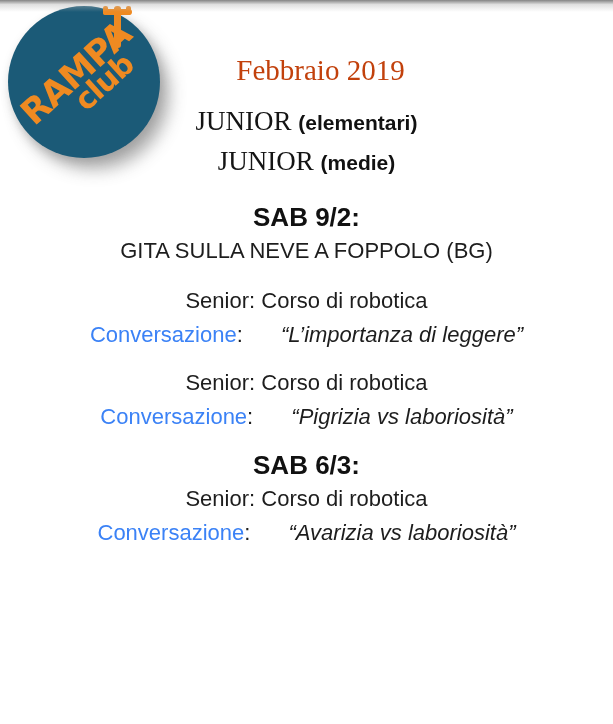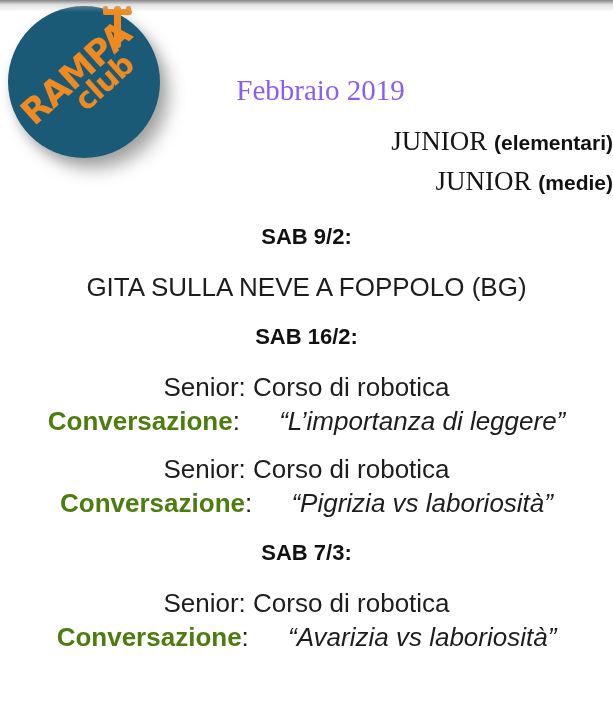--- a/index.html
+++ b/index.html
@@ -31,34 +31,34 @@
   }
   .handlebar{position:absolute;left:0;top:0;width:152px;height:46px;}
   .handlebar span{position:absolute;background:var(--logo-orange,#ef8a21);}
   .hb-pole{left:106px;top:0;width:7px;height:42px;border-radius:3px;}
   .hb-bar{left:95px;top:3px;width:29px;height:6px;border-radius:3px;}
   .hb-nub-l{left:95px;top:0;width:5px;height:9px;border-radius:2px;}
   .hb-nub-r{left:118px;top:0;width:5px;height:9px;border-radius:2px;}
   
   .content{position:relative;z-index:1;text-align:center;}
   .title{
-    margin:72px 0 0;font-family:"Liberation Serif",serif;font-weight:400;
-    font-size:29px;line-height:36px;color:#8b5cf6;padding-left:28px;
+    margin:52px 0 0;font-family:"Liberation Serif",serif;font-weight:400;
+    font-size:29px;line-height:36px;color:#c2410c;padding-left:28px;
   }
   .groups{margin-top:14px;}
-  .group-line{font-family:"Liberation Serif",serif;font-size:27px;line-height:38px;color:#141414;text-align:right;}
+  .group-line{font-family:"Liberation Serif",serif;font-size:27px;line-height:38px;color:#141414;}
   .group-detail{font-family:"Liberation Sans",sans-serif;font-weight:700;font-size:21px;color:#111;}
   .sec{margin:0;}
   .sec-1{margin-top:18px;}
   .sec-2{margin-top:16px;}
   .sec-3{margin-top:14px;}
   .sec-4{margin-top:14px;}
-  .sec h2{margin:16px;font-size:22px;font-weight:700;line-height:34px;color:#111;}
-  .sec p{margin:0;font-size:26px;line-height:34px;color:#1d1d1d;}
-  .conv strong{font-weight:700;color:#4d7c0f;}
+  .sec h2{margin:0;font-size:26px;font-weight:700;line-height:34px;color:#111;}
+  .sec p{margin:0;font-size:22px;line-height:34px;color:#1d1d1d;}
+  .conv strong{font-weight:400;color:#3b82f6;}
   .conv em{font-style:italic;margin-left:32px;}
 </style>
 </head>
 <body>
 
 <div class="page">
 
   <div class="logo">
     <div class="logo-circle">
       <div class="logo-rot">
@@ -90,30 +90,29 @@
         <span class="group-detail">(medie)</span>
       </div>
     </div>
 
     <section class="sec sec-1">
       <h2>SAB 9/2:</h2>
       <p>GITA SULLA NEVE A FOPPOLO (BG)</p>
     </section>
 
     <section class="sec sec-2">
-      <h2>SAB 16/2:</h2>
       <p>Senior: Corso di robotica</p>
       <p class="conv"><strong>Conversazione</strong><span>: </span><em>“L’importanza di leggere”</em></p>
     </section>
 
     <section class="sec sec-3">
       <p>Senior: Corso di robotica</p>
       <p class="conv"><strong>Conversazione</strong><span>: </span><em>“Pigrizia vs laboriosità”</em></p>
     </section>
 
     <section class="sec sec-4">
-      <h2>SAB 7/3:</h2>
+      <h2>SAB 6/3:</h2>
       <p>Senior: Corso di robotica</p>
       <p class="conv"><strong>Conversazione</strong><span>: </span><em>“Avarizia vs laboriosità”</em></p>
     </section>
 
   </main>
 </div>
 
 </body></html>

